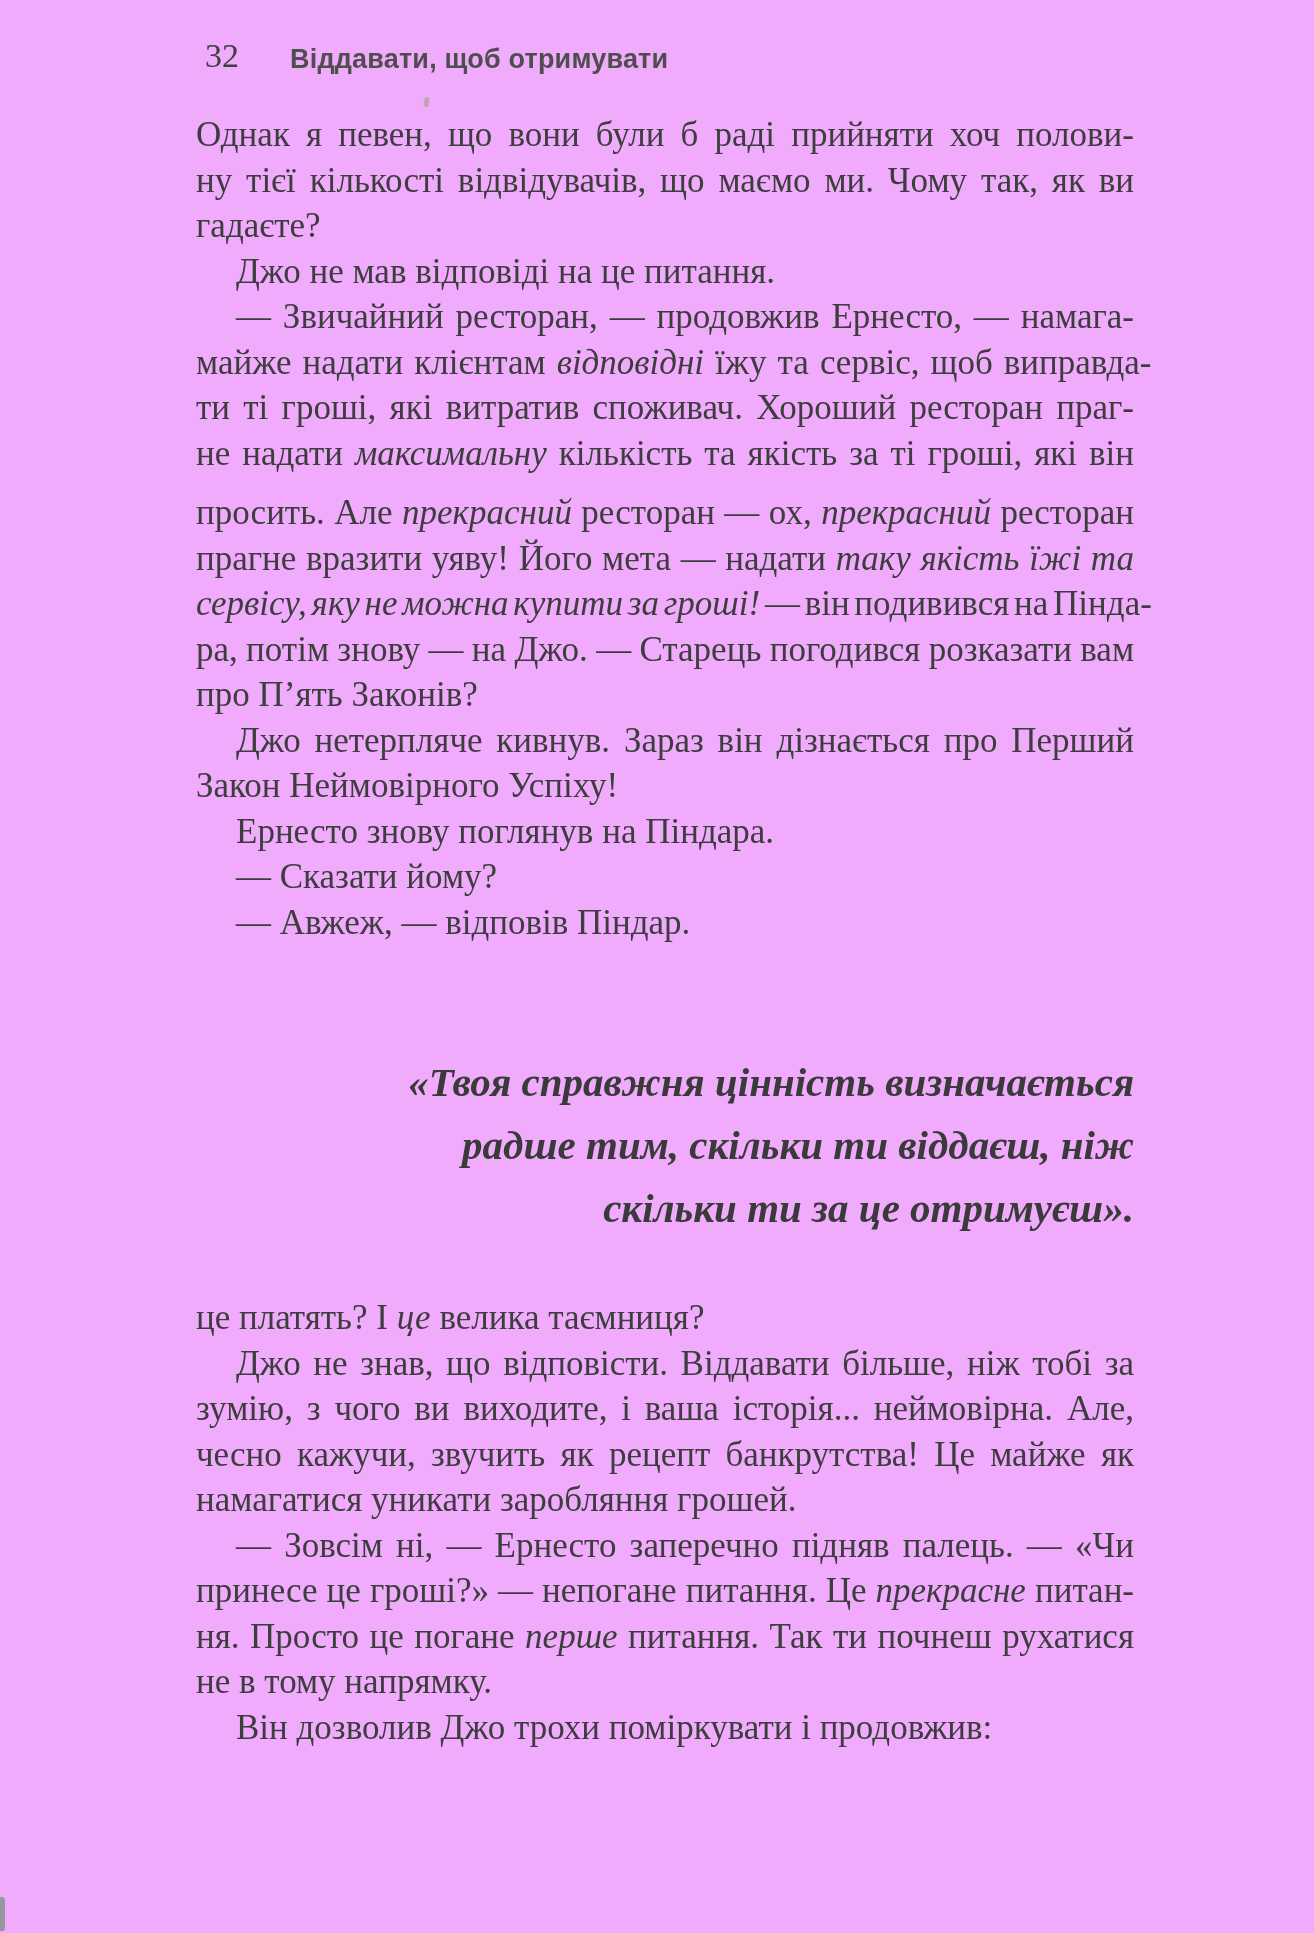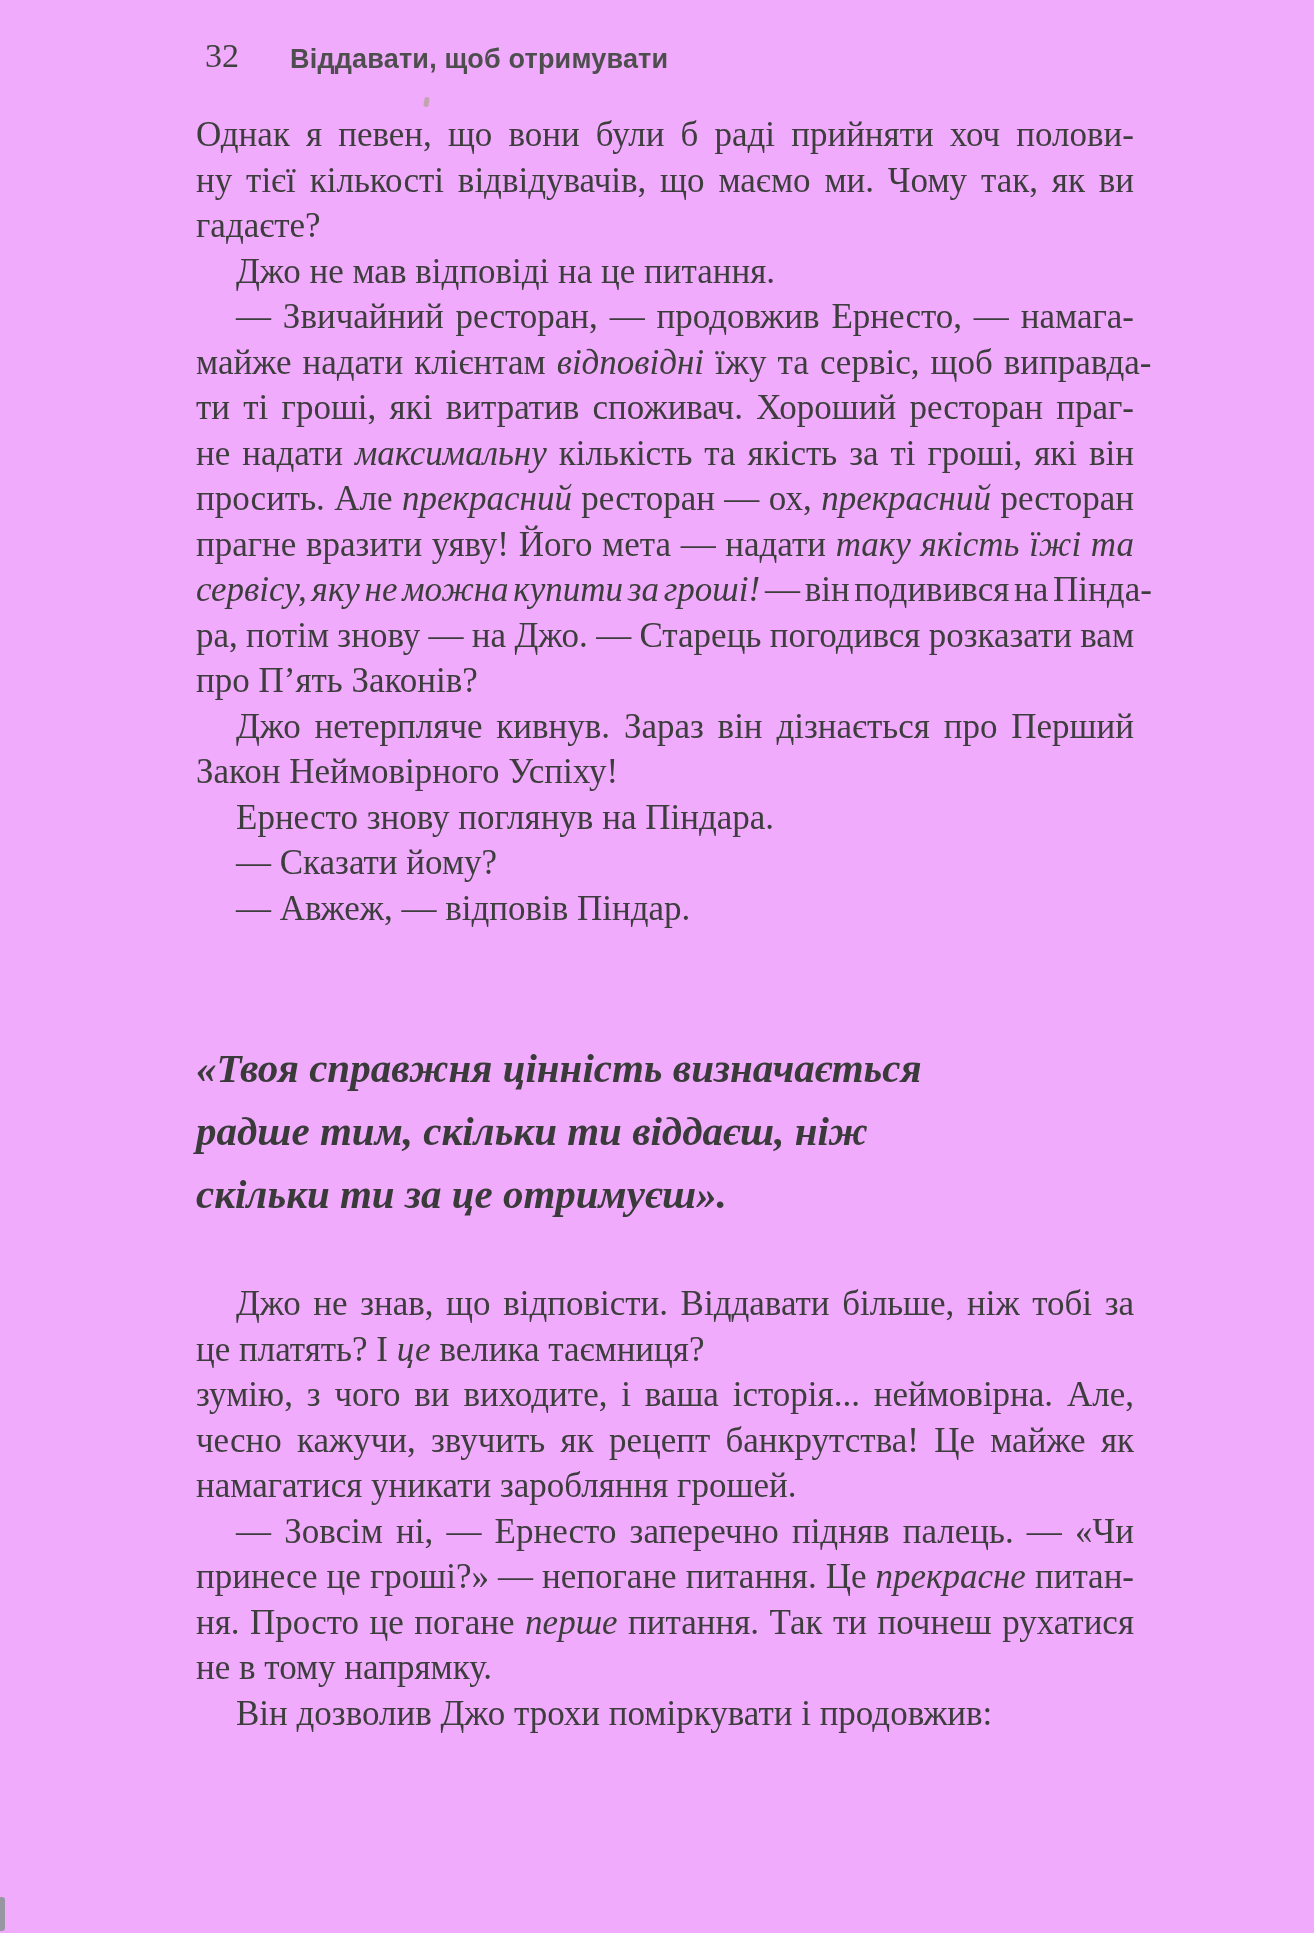--- a/index.html
+++ b/index.html
@@ -22,21 +22,21 @@
   .body-col{
     position:absolute;left:196px;top:112px;width:938px;
     color:#3d3d3d;font-size:35px;
   }
   .line{
     white-space:pre;width:fit-content;line-height:45.5px;
   }
   .line .it{font-style:italic;}
   .ind{display:inline-block;width:40px;}
   .quote{
-    width:938px;margin:106px 0 55px 0;text-align:left;
+    width:938px;margin:106px 0 55px 0;text-align:right;
     font-weight:bold;font-style:italic;font-size:41px;color:#3a3a3a;
   }
   .quote-line{line-height:63px;white-space:pre;}
   .smudge-dot{
     position:absolute;left:424px;top:97px;width:5px;height:10px;
     background:#b3a294;opacity:.75;border-radius:2px;transform:rotate(10deg);
   }
   .edge-mark{
     position:absolute;left:0;top:1897px;width:5px;height:34px;
     background:#8e959a;opacity:.9;border-radius:0 3px 3px 0;filter:blur(.4px);
@@ -52,39 +52,39 @@
   <main class="body-col">
       <div>
         <div class="line justify" style="word-spacing: 7.36px;"><span>Однак я певен, що вони були б раді прийняти хоч полови-</span></div>
         <div class="line justify" style="word-spacing: 5.1px;"><span>ну тієї кількості відвідувачів, що маємо ми. Чому так, як ви</span></div>
         <div class="line"><span>гадаєте?</span></div>
         <div class="line"><span class="ind"></span><span>Джо не мав відповіді на це питання.</span></div>
         <div class="line justify" style="word-spacing: 3.1px;"><span class="ind"></span><span>— Звичайний ресторан, — продовжив Ернесто, — намага-</span></div>
         <div class="line justify" style="word-spacing: 2.31px;"><span>майже надати клієнтам </span><span class="it">відповідні</span><span> їжу та сервіс, щоб виправда-</span></div>
         <div class="line justify" style="word-spacing: 4.5px;"><span>ти ті гроші, які витратив споживач. Хороший ресторан праг-</span></div>
         <div class="line justify" style="word-spacing: 3.21px;"><span>не надати </span><span class="it">максимальну</span><span> кількість та якість за ті гроші, які він</span></div>
-        <div class="line justify" style="word-spacing: 0.71px;"><span>просить. Але </span><span class="it">прекрасний</span><span> ресторан — ох, </span><span class="it">прекрасний</span><span> ресторан</span></div>
+        <div class="line justify" style="word-spacing: 0.71px; margin-top: 14px;"><span>просить. Але </span><span class="it">прекрасний</span><span> ресторан — ох, </span><span class="it">прекрасний</span><span> ресторан</span></div>
         <div class="line justify" style="word-spacing: 0.89px;"><span>прагне вразити уяву! Його мета — надати </span><span class="it">таку якість їжі та</span></div>
         <div class="line justify" style="word-spacing: -4px;"><span class="it">сервісу, яку не можна купити за гроші!</span><span> — він подивився на Пінда-</span></div>
         <div class="line justify" style="word-spacing: -0.44px;"><span>ра, потім знову — на Джо. — Старець погодився розказати вам</span></div>
         <div class="line"><span>про П’ять Законів?</span></div>
         <div class="line justify" style="word-spacing: 5.05px;"><span class="ind"></span><span>Джо нетерпляче кивнув. Зараз він дізнається про Перший</span></div>
         <div class="line"><span>Закон Неймовірного Успіху!</span></div>
         <div class="line"><span class="ind"></span><span>Ернесто знову поглянув на Піндара.</span></div>
         <div class="line"><span class="ind"></span><span>— Сказати йому?</span></div>
         <div class="line"><span class="ind"></span><span>— Авжеж, — відповів Піндар.</span></div>
       </div>
       <div class="quote">
         <div class="quote-line">«Твоя справжня цінність визначається</div>
         <div class="quote-line">радше тим, скільки ти віддаєш, ніж</div>
         <div class="quote-line">скільки ти за це отримуєш».</div>
       </div>
       <div>
+        <div class="line"><span>це платять? І </span><span class="it">це</span><span> велика таємниця?</span></div>
         <div class="line justify" style="word-spacing: 3.85px;"><span class="ind"></span><span>Джо не знав, що відповісти. Віддавати більше, ніж тобі за</span></div>
-        <div class="line"><span>це платять? І </span><span class="it">це</span><span> велика таємниця?</span></div>
         <div class="line justify" style="word-spacing: 5.08px;"><span>зумію, з чого ви виходите, і ваша історія... неймовірна. Але,</span></div>
         <div class="line justify" style="word-spacing: 6.5px;"><span>чесно кажучи, звучить як рецепт банкрутства! Це майже як</span></div>
         <div class="line"><span>намагатися уникати заробляння грошей.</span></div>
         <div class="line justify" style="word-spacing: 4.4px;"><span class="ind"></span><span>— Зовсім ні, — Ернесто заперечно підняв палець. — «Чи</span></div>
         <div class="line justify" style="word-spacing: 0.27px;"><span>принесе це гроші?» — непогане питання. Це </span><span class="it">прекрасне</span><span> питан-</span></div>
         <div class="line justify" style="word-spacing: 1.71px;"><span>ня. Просто це погане </span><span class="it">перше</span><span> питання. Так ти почнеш рухатися</span></div>
         <div class="line"><span>не в тому напрямку.</span></div>
         <div class="line"><span class="ind"></span><span>Він дозволив Джо трохи поміркувати і продовжив:</span></div>
       </div>
     </main>

